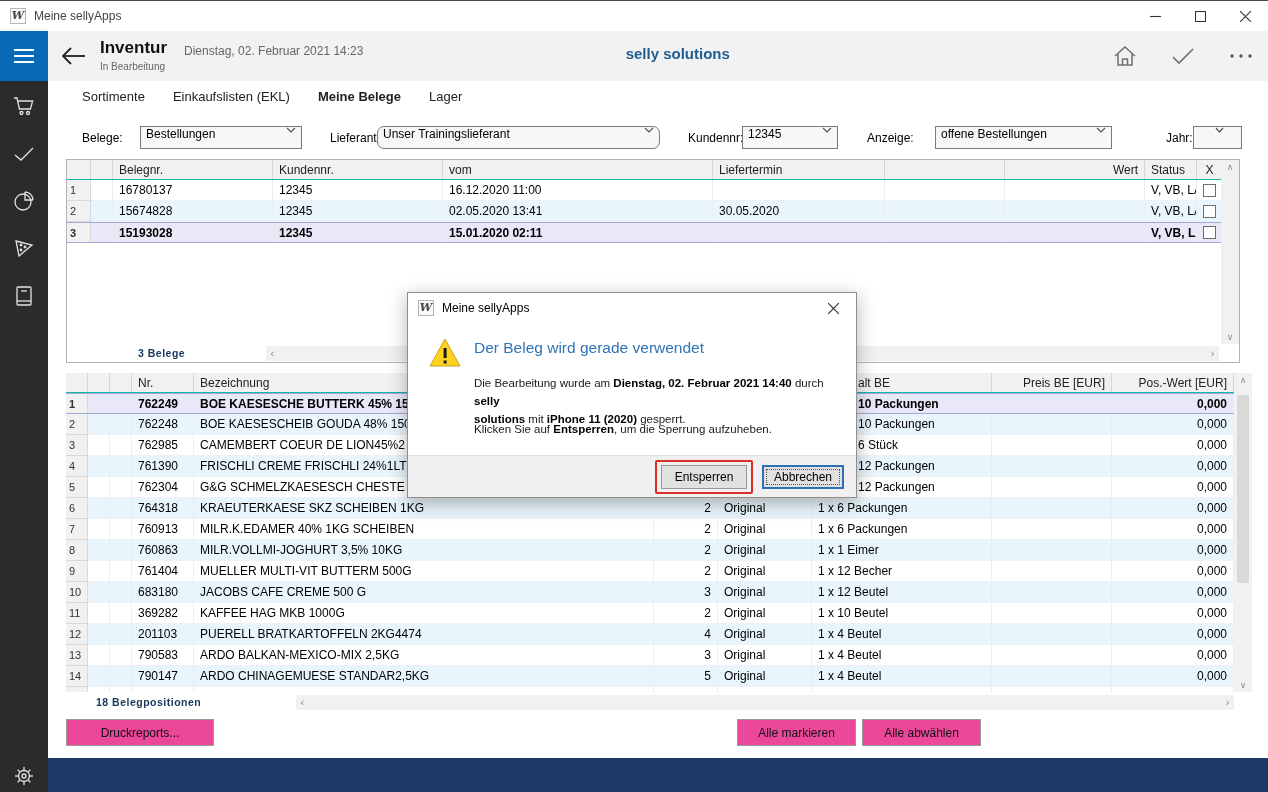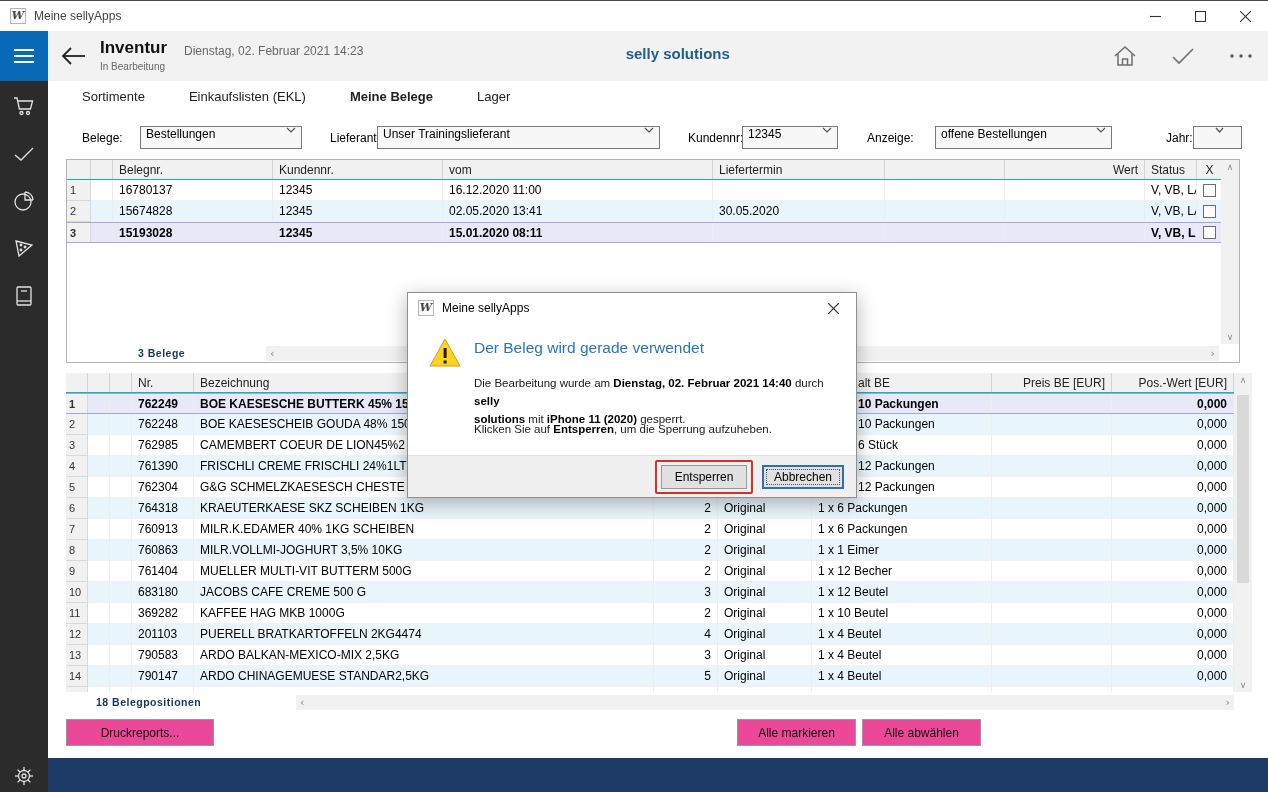--- a/index.html
+++ b/index.html
@@ -27,21 +27,21 @@
   .h-icon { width:26px; height:26px; display:flex; align-items:center; justify-content:center; }
 
   
   .sidebar { position:absolute; left:0; top:80px; width:48px; height:712px; background:#2b2b2b; }
   .side-icon { position:absolute; left:0; width:48px; height:34px; display:flex; align-items:center; justify-content:center; }
   .side-icon svg { stroke:#e3e3e3; fill:none; stroke-width:1.3; }
 
   
   .main { position:absolute; left:48px; top:80px; width:1220px; height:712px; background:#fff; }
 
-  .tabs { position:absolute; left:34px; top:8px; display:flex; gap:44px; font-size:13px; color:#222; }
+  .tabs { position:absolute; left:34px; top:8px; display:flex; gap:28px; font-size:13px; color:#222; }
   .tab { cursor:default; }
   .tab.active { font-weight:bold; }
 
   .filters { position:absolute; left:0; top:45px; width:1220px; height:26px; font-size:12px; color:#000; }
   .flabel { position:absolute; top:5px; }
   .dd { position:absolute; top:0; height:23px; background:#f7f7f7; border:1px solid #7a7a7a; display:flex; padding:0 5px; font-size:12px; }
   .dd .dd-val { flex:1; white-space:nowrap; overflow:hidden; }
   .dd svg { flex-shrink:0; stroke:#555; fill:none; stroke-width:1.2; }
 
   
@@ -243,21 +243,21 @@
 
     <div class="filters">
       <span class="flabel" style="left:34px;">Belege:</span>
       <div class="dd" style="left:92px; width:162px;">
         <span class="dd-val">Bestellungen</span>
         <svg width="10" height="6">
             <polyline points="1,1 5,5 9,1"></polyline>
           </svg>
       </div>
       <span class="flabel" style="left:282px;">Lieferant:</span>
-      <div class="dd" style="left:329px; width:283px;">
+      <div class="dd" style="left:329px; width:283px;border-radius:7px;">
         <span class="dd-val">Unser Trainingslieferant</span>
         <svg width="10" height="6">
             <polyline points="1,1 5,5 9,1"></polyline>
           </svg>
       </div>
       <span class="flabel" style="left:640px;">Kundennr:</span>
       <div class="dd" style="left:694px; width:96px;">
         <span class="dd-val">12345</span>
         <svg width="10" height="6">
             <polyline points="1,1 5,5 9,1"></polyline>
@@ -322,21 +322,21 @@
     <div class="cell u-x c">
                 <span style="width:13px;height:13px;background:#fff;border:1px solid #6e6e6e;display:inline-block;"></span>
               </div>
   </div>
 
   <div class="trow sel">
     <div class="cell u-num numcell">3</div>
     <div class="cell u-c2"></div>
     <div class="cell u-belegnr">15193028</div>
     <div class="cell u-kdnr">12345</div>
-    <div class="cell u-vom">15.01.2020 08:11</div>
+    <div class="cell u-vom">15.01.2020 02:11</div>
     <div class="cell u-lt"></div>
     <div class="cell u-mid"></div>
     <div class="cell u-wert r"></div>
     <div class="cell u-status">V, VB, LAB</div>
     <div class="cell u-x c">
                 <span style="width:13px;height:13px;background:#fff;border:1px solid #6e6e6e;display:inline-block;"></span>
               </div>
   </div>
 </div>
       </div>

